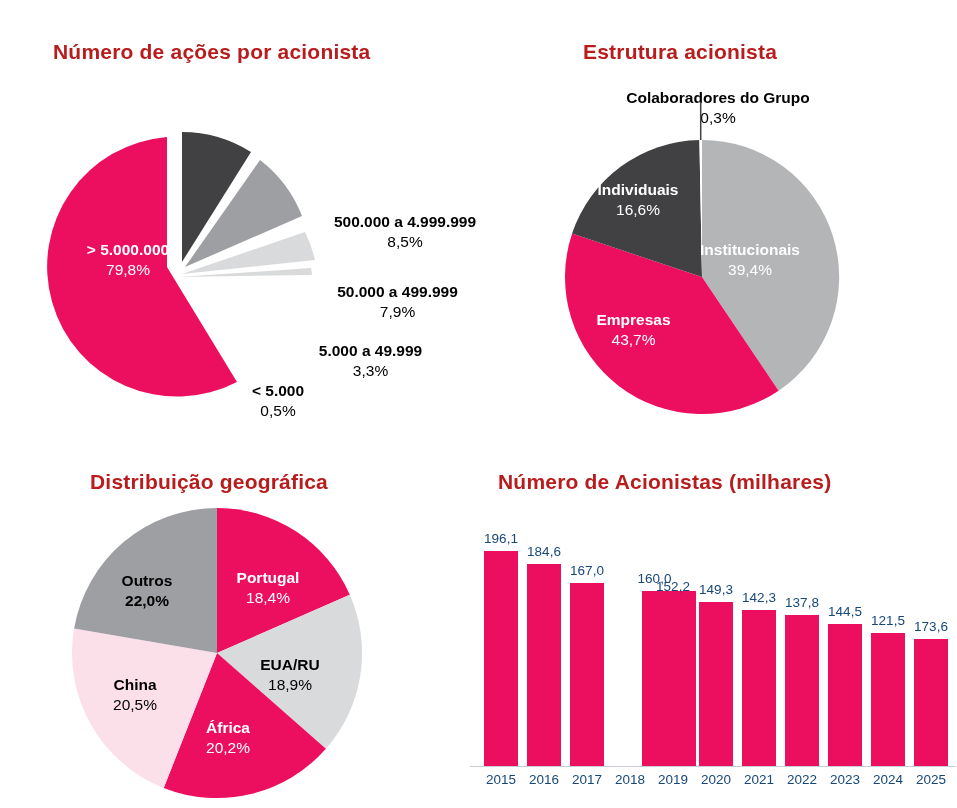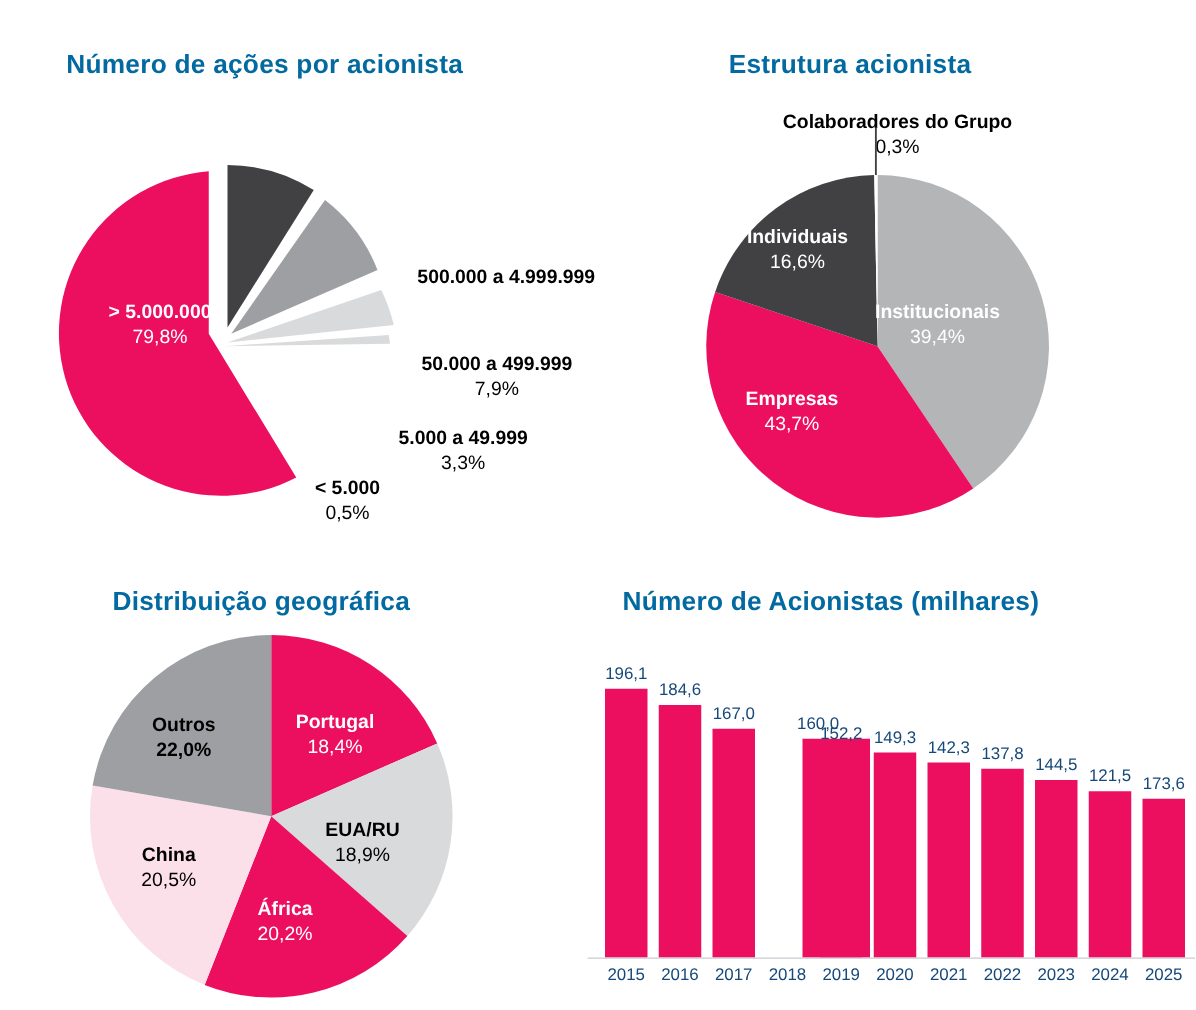--- a/index.html
+++ b/index.html
@@ -11,21 +11,21 @@
     height: 808px;
     background: #ffffff;
     font-family: "Liberation Sans", sans-serif;
     position: relative;
     overflow: hidden;
   }
   .panel {
     position: absolute;
   }
   .chart-title {
-    color: #0369a1;
+    color: #b91c1c;
     font-weight: bold;
     font-size: 21px;
     letter-spacing: 0.2px;
   }
   
   #panel-shares { left: 0; top: 0; width: 520px; height: 440px; }
   #panel-shares .chart-title { position: absolute; left: 53px; top: 40px; }
 
   .pie-wrap { position: absolute; }
   .label {
@@ -115,20 +115,21 @@
     </svg>
   </div>
 
   <div class="label lbl-white" style="left:48px; top:240px; width:160px;">
     <span class="l1">&gt; 5.000.000</span>
     <span class="l2">79,8%</span>
   </div>
 
   <div class="label lbl-dark" style="left:305px; top:212px; width:200px;">
     <span class="l1">500.000 a 4.999.999</span>
+    <span class="l2">8,5%</span>
   </div>
 
   <div class="label lbl-dark" style="left:305px; top:282px; width:185px;">
     <span class="l1">50.000 a 499.999</span>
     <span class="l2">7,9%</span>
   </div>
 
   <div class="label lbl-dark" style="left:288px; top:341px; width:165px;">
     <span class="l1">5.000 a 49.999</span>
     <span class="l2">3,3%</span>

